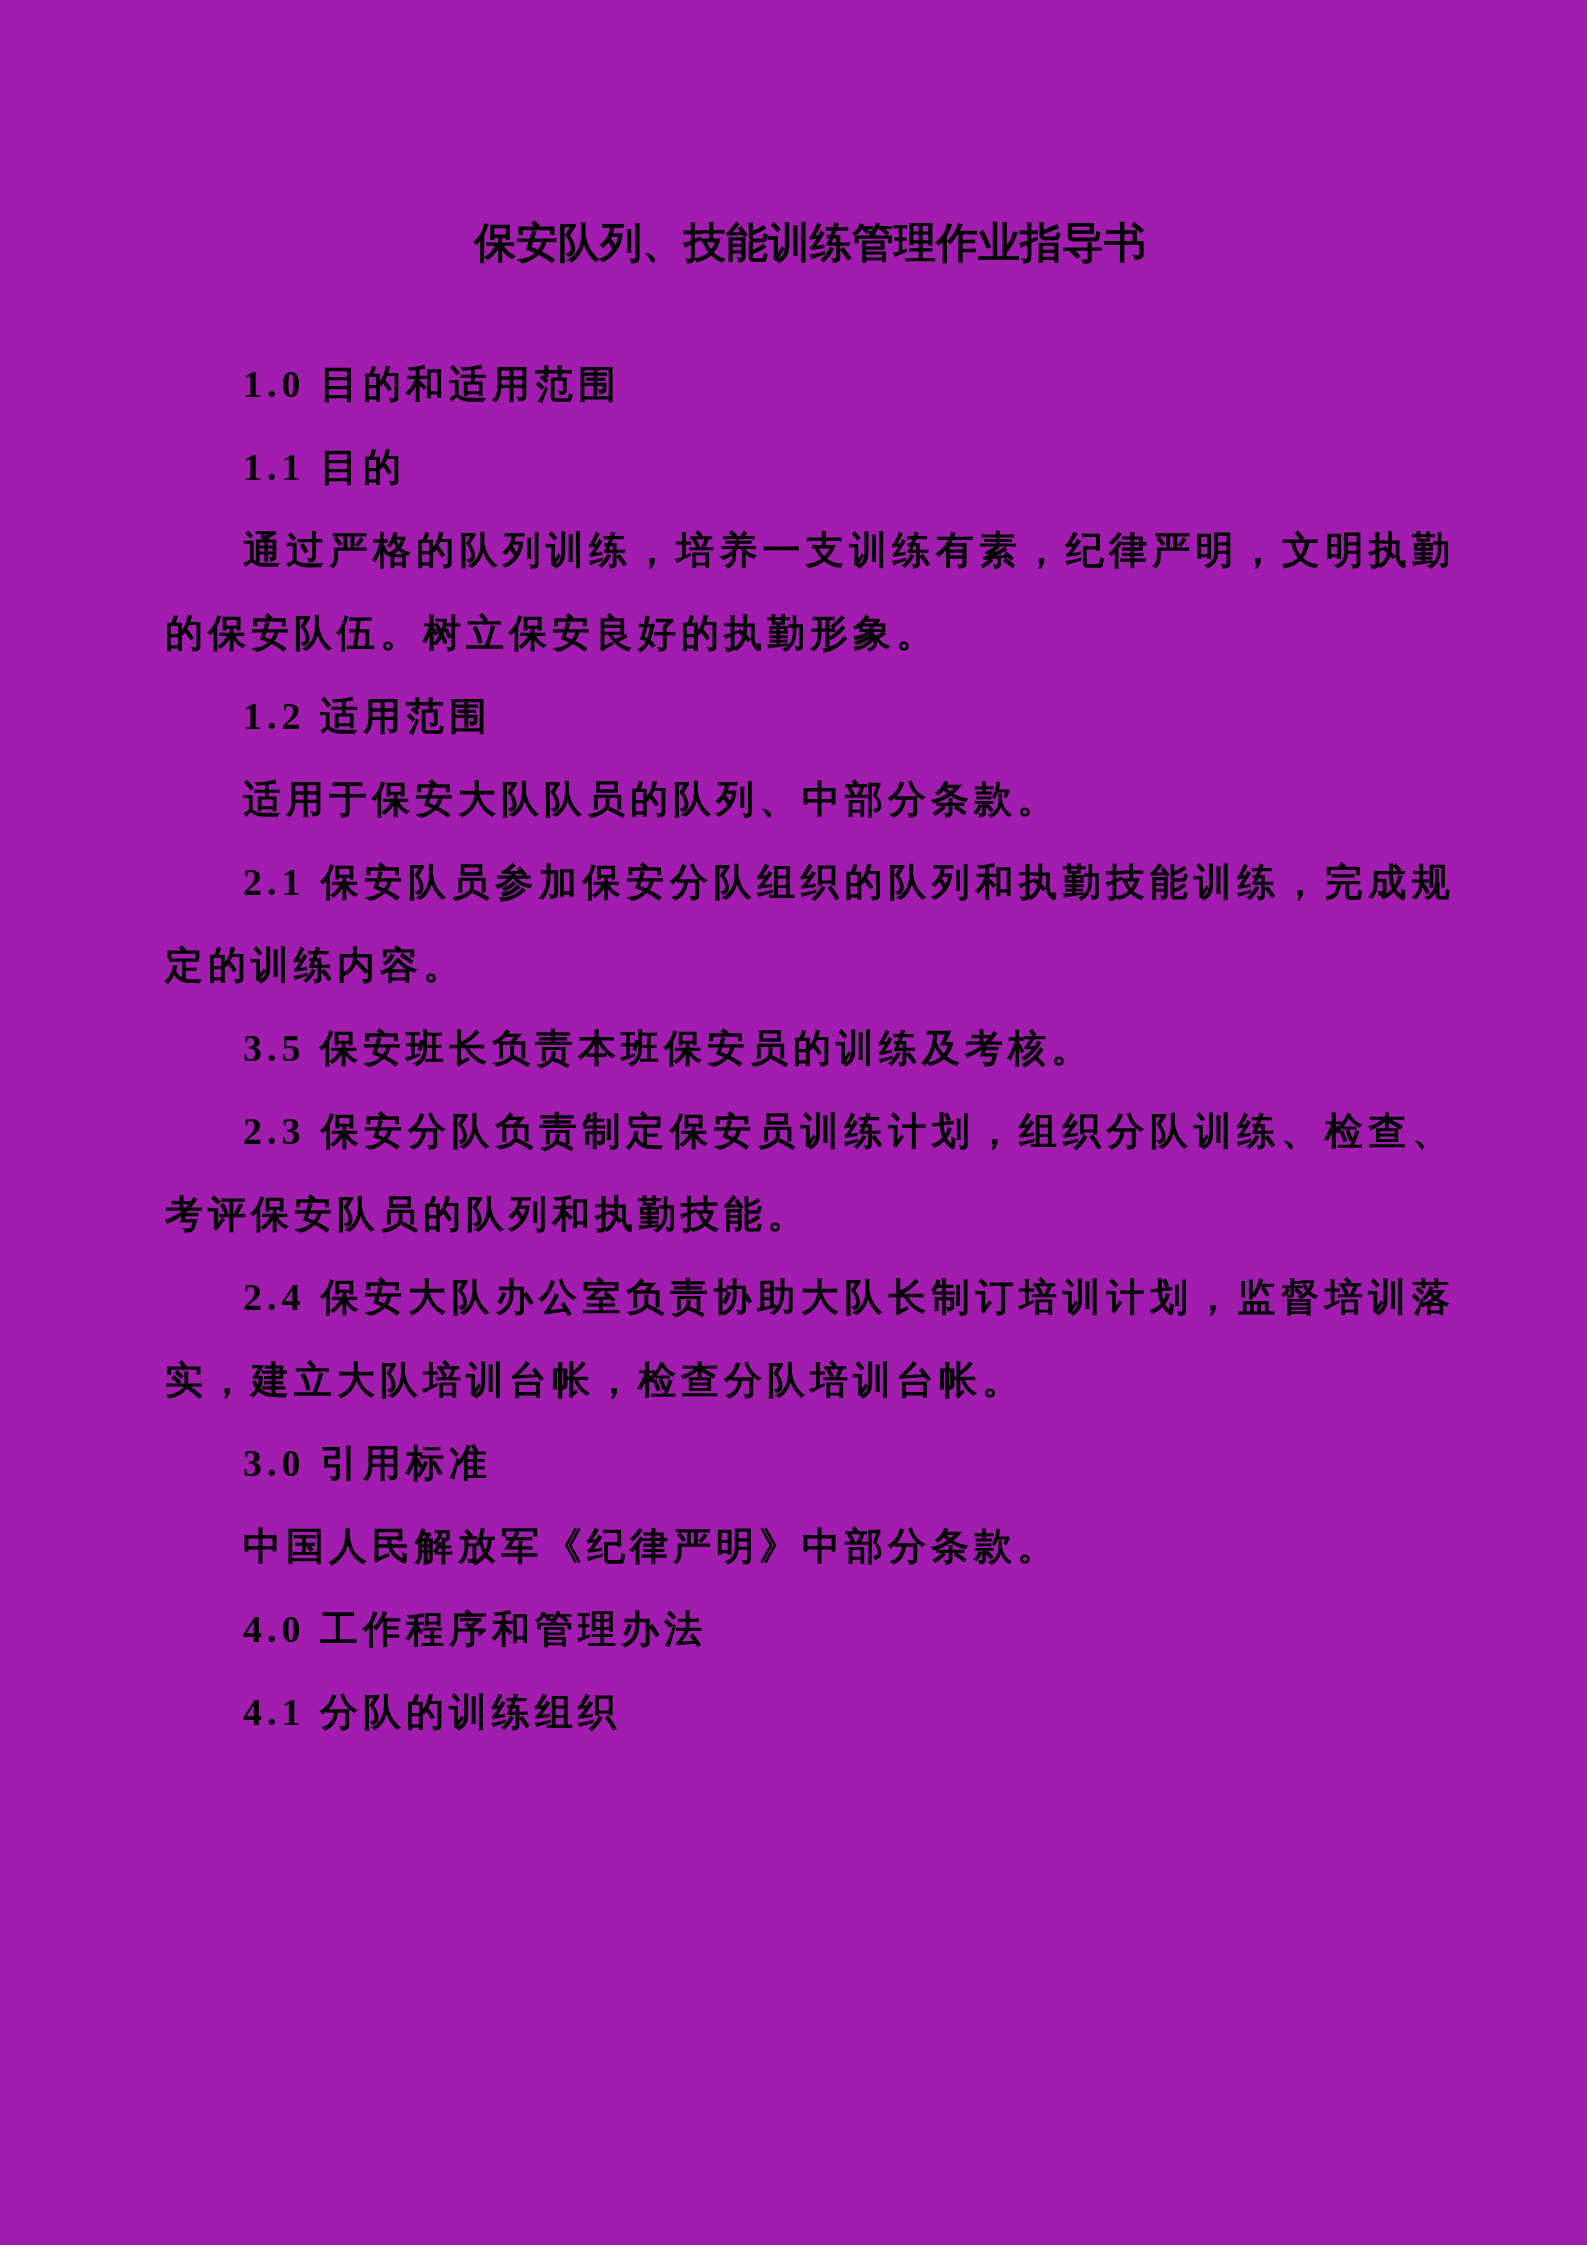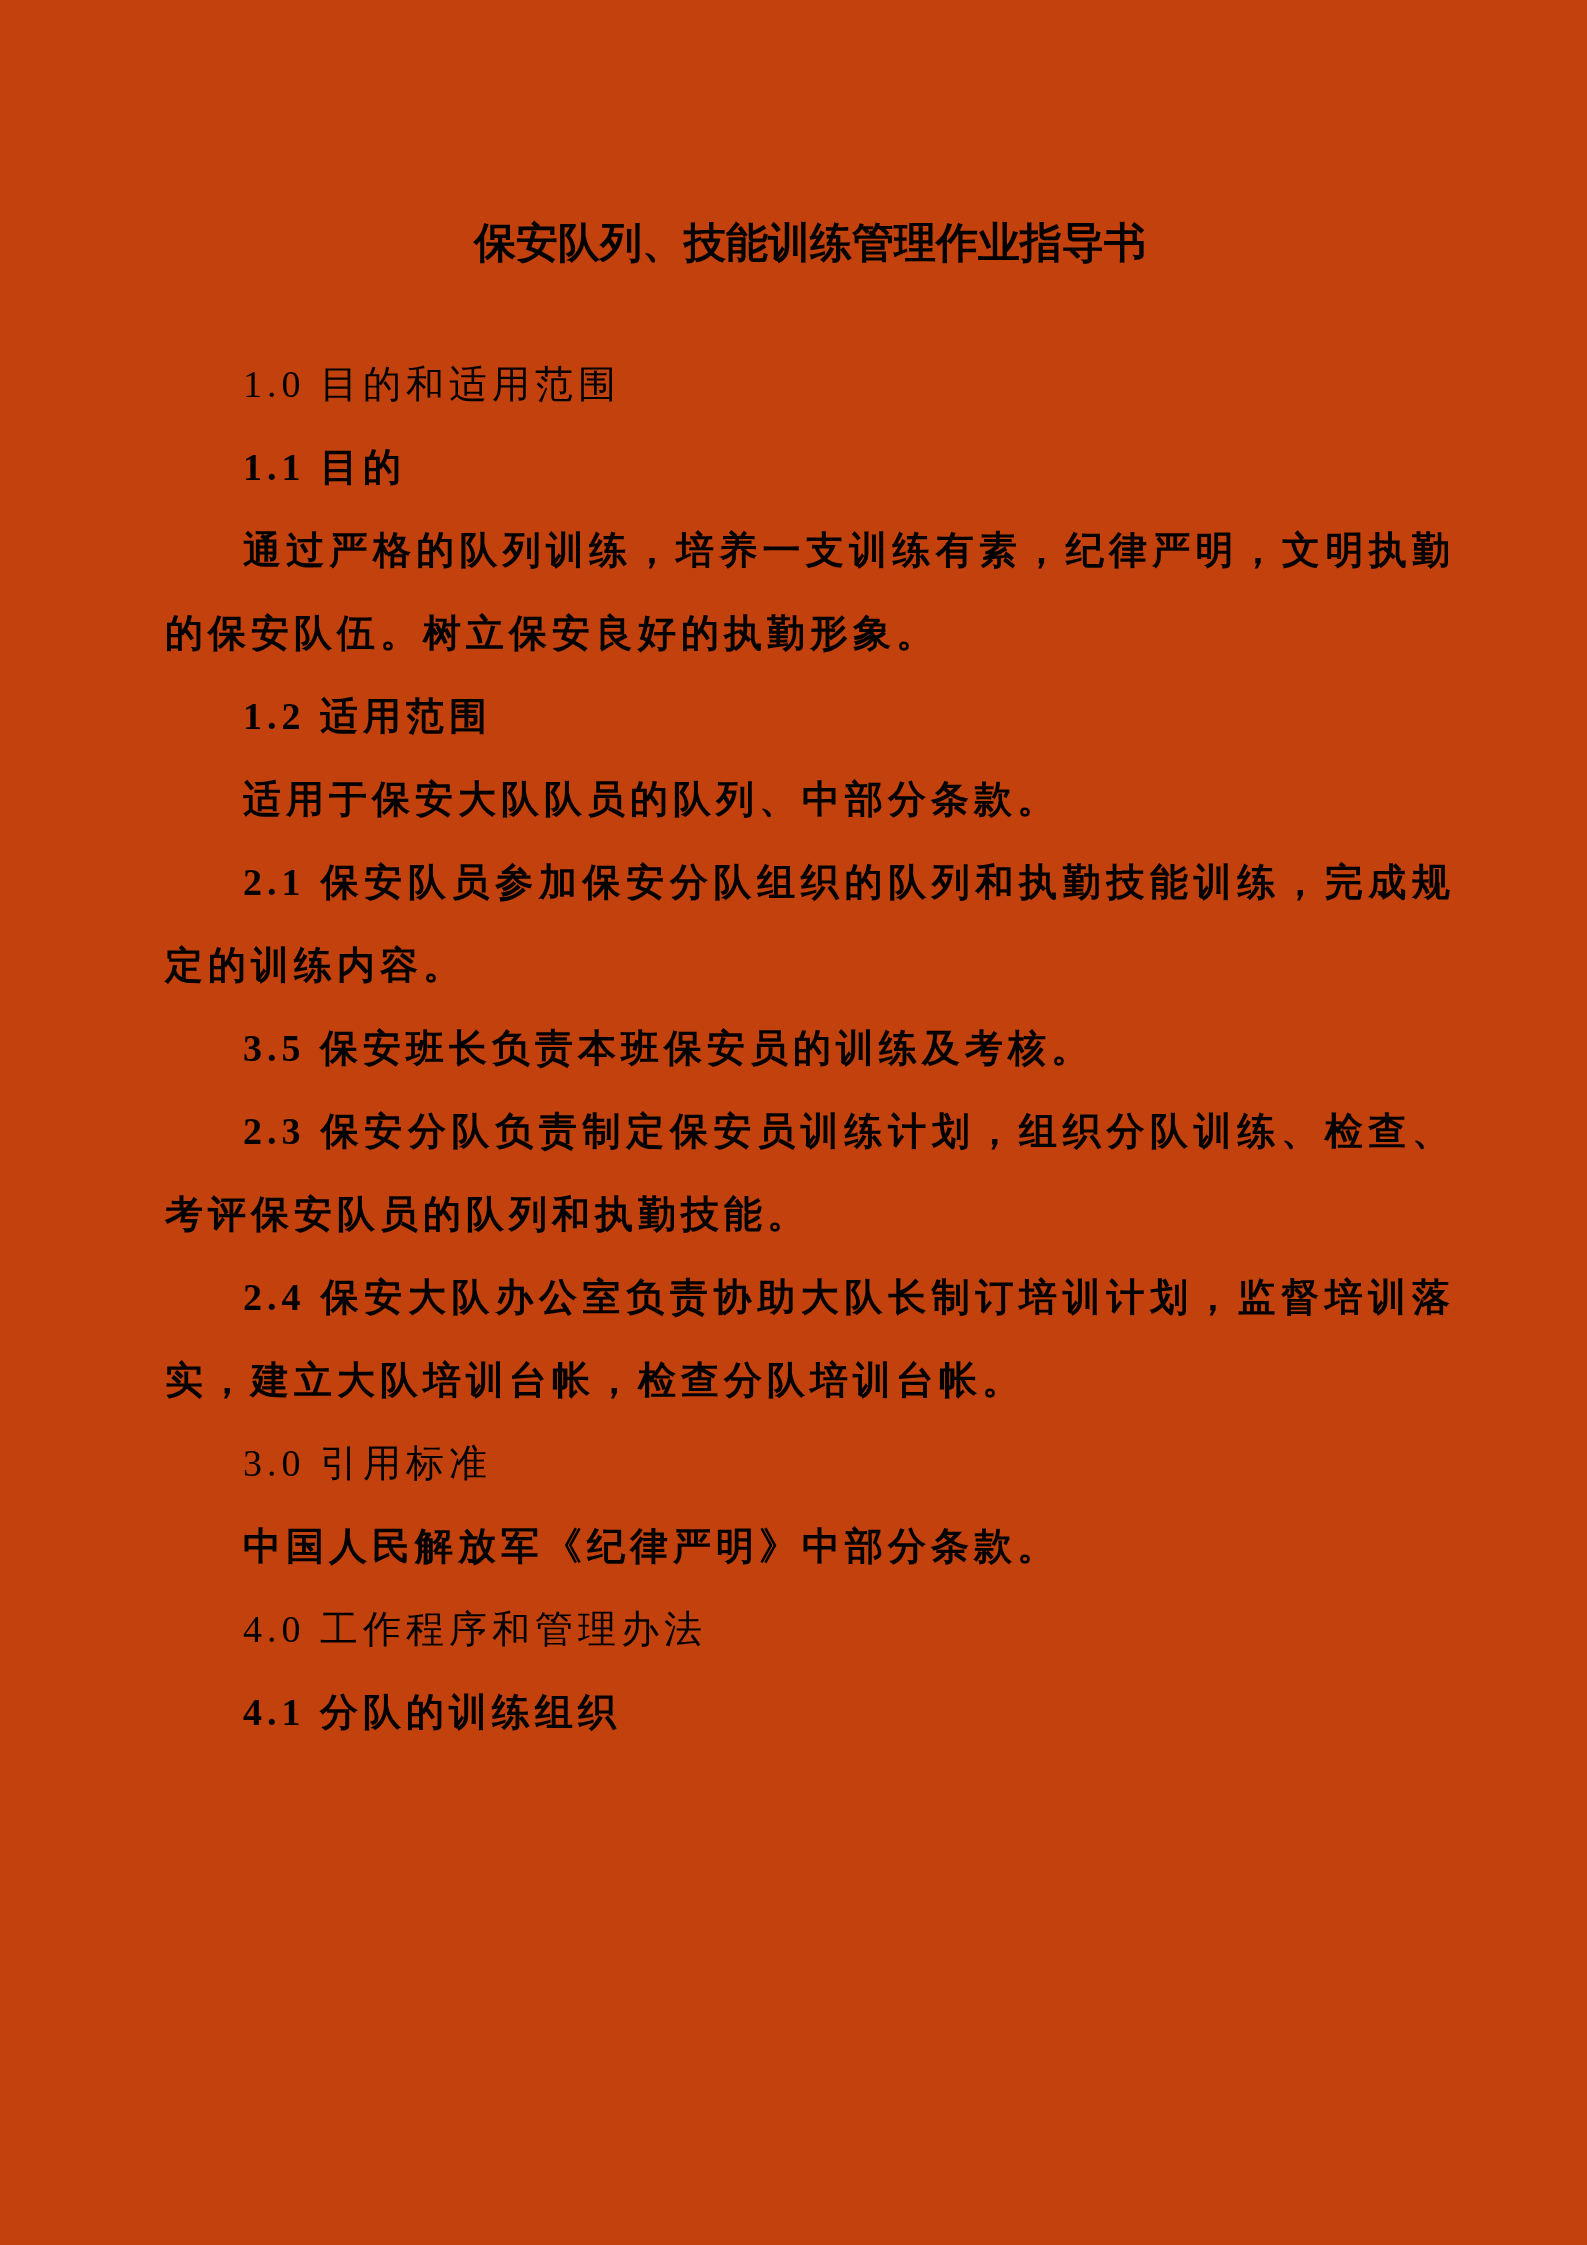--- a/index.html
+++ b/index.html
@@ -4,21 +4,21 @@
 <style>
   html, body {
     margin: 0;
     padding: 0;
     background: #ffffff;
   }
   .page {
     position: relative;
     width: 1587px;
     height: 2245px;
-    background: #c2410c;
+    background: #a21caf;
     color: #000000;
     font-family: "Liberation Serif", "DejaVu Serif", serif;
     overflow: hidden;
   }
   .inner {
     padding: 222px 132px 0 165px;
   }
   .doc-title {
     margin: 0 0 78px 0;
     font-size: 42px;
@@ -31,21 +31,21 @@
   .para {
     margin: 0;
     font-size: 38px;
     line-height: 83px;
     letter-spacing: 5px;
     text-align: justify;
     text-indent: 78px;
     font-weight: 700;
   }
   .para.bold {
-    font-weight: 400;
+    font-weight: 700;
   }
 </style>
 </head>
 <body>
 
 <div class="page">
   <div class="inner">
     <h1 class="doc-title">保安队列、技能训练管理作业指导书</h1>
     <div>
         <p class="para bold">1.0 目的和适用范围</p>

